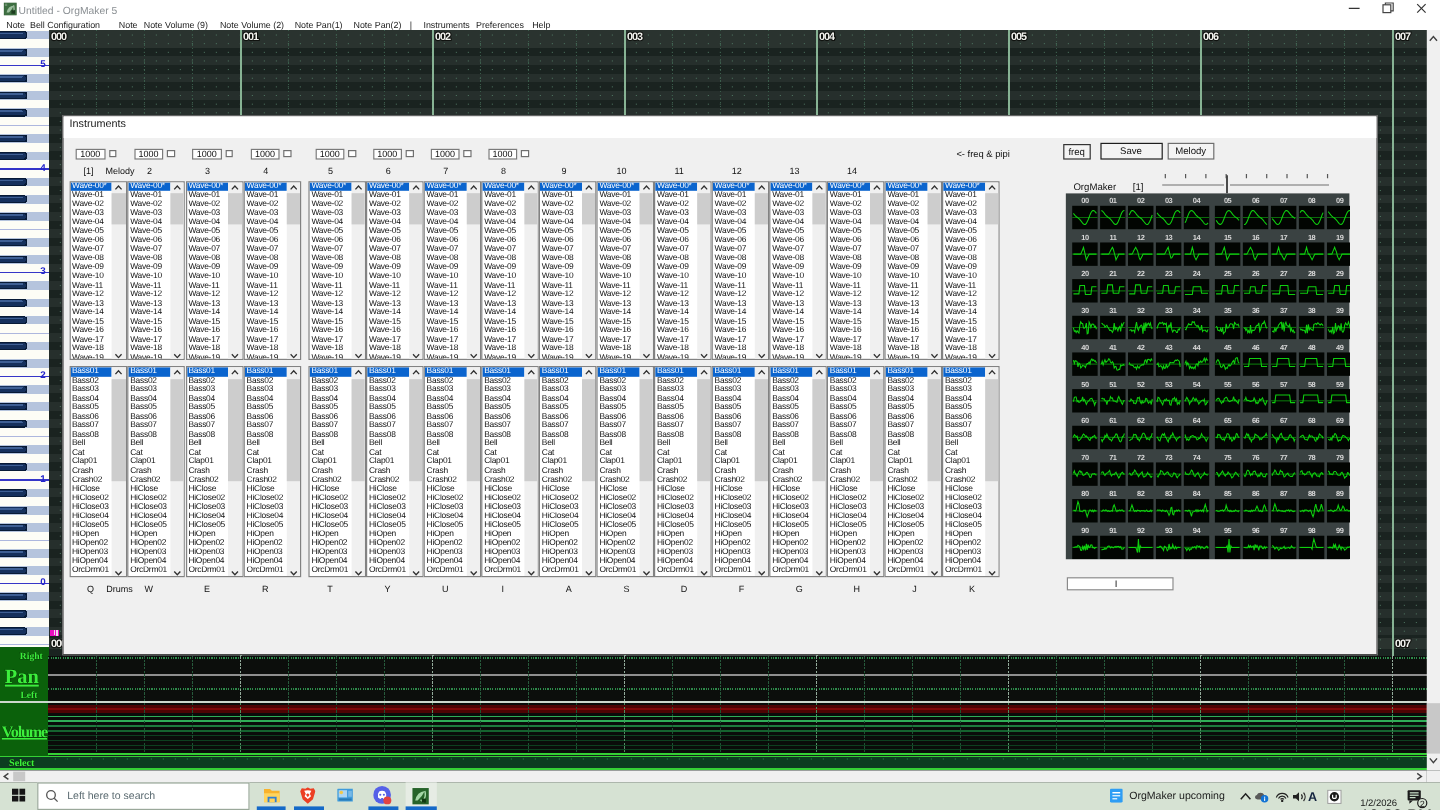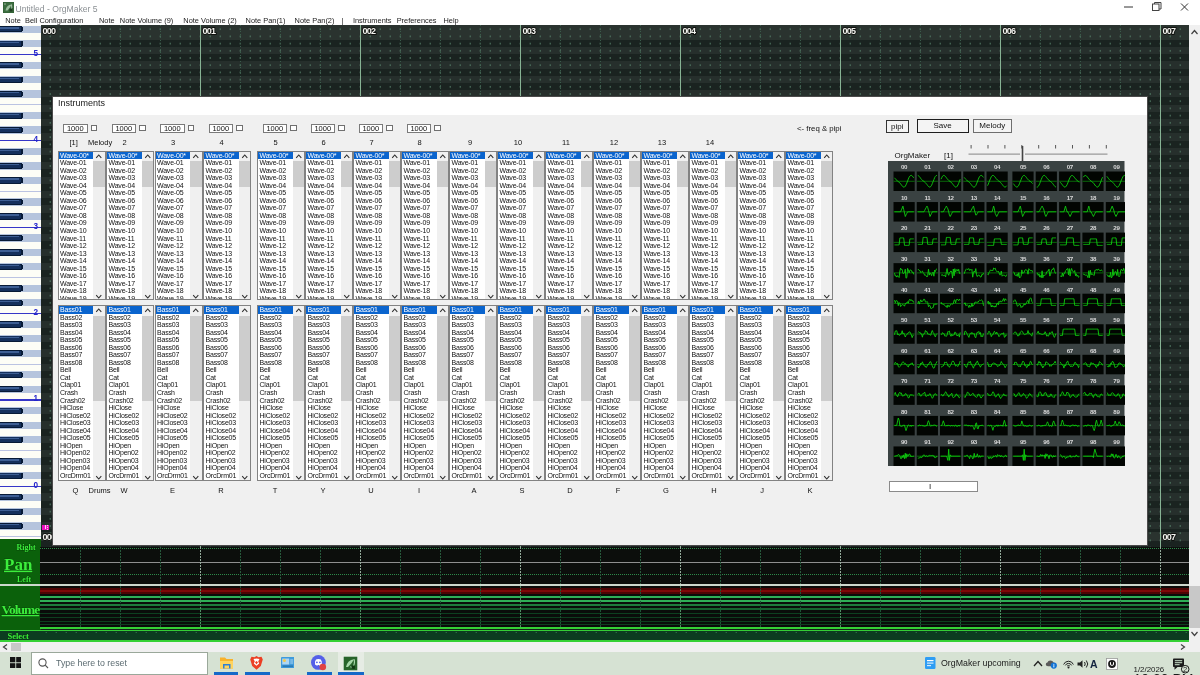--- a/index.html
+++ b/index.html
@@ -1606,21 +1606,21 @@
 <div class="t" style="left:415.0px;top:485.5px;font-size:7.5px;color:#111;width:8px;text-align:center">I</div>
 <div class="t" style="left:470.0px;top:485.5px;font-size:7.5px;color:#111;width:8px;text-align:center">A</div>
 <div class="t" style="left:518.0px;top:485.5px;font-size:7.5px;color:#111;width:8px;text-align:center">S</div>
 <div class="t" style="left:566.0px;top:485.5px;font-size:7.5px;color:#111;width:8px;text-align:center">D</div>
 <div class="t" style="left:614.0px;top:485.5px;font-size:7.5px;color:#111;width:8px;text-align:center">F</div>
 <div class="t" style="left:662.0px;top:485.5px;font-size:7.5px;color:#111;width:8px;text-align:center">G</div>
 <div class="t" style="left:710.0px;top:485.5px;font-size:7.5px;color:#111;width:8px;text-align:center">H</div>
 <div class="t" style="left:758.0px;top:485.5px;font-size:7.5px;color:#111;width:8px;text-align:center">J</div>
 <div class="t" style="left:806.0px;top:485.5px;font-size:7.5px;color:#111;width:8px;text-align:center">K</div>
 <div class="t" style="left:88.5px;top:485.5px;font-size:7.5px;color:#111">Drums</div>
-<div class="btn" style="left:885.5px;top:119.5px;width:23.5px;height:13px;line-height:11px;border-color:#333">pipi</div>
+<div class="btn" style="left:885.5px;top:119.5px;width:23.5px;height:13px;line-height:11px;border-color:#333">freq</div>
 <div class="btn" style="left:916.5px;top:118.8px;width:52px;height:14.5px;line-height:12.5px;border-width:1.6px;border-color:#1e1e1e">Save</div>
 <div class="btn" style="left:973px;top:118.8px;width:38.5px;height:14.5px;line-height:12.5px">Melody</div>
 <div class="t" style="left:894.5px;top:150.5px;font-size:8px;color:#111">OrgMaker</div>
 <div class="t" style="left:944px;top:150.5px;font-size:8px;color:#111">[1]</div>
 <svg class="abs" style="left:965px;top:143px" width="148" height="20">
       <line x1="6.1" y1="2" x2="6.1" y2="5.5" stroke="#555" stroke-width="1"></line>
       <line x1="23.0" y1="2" x2="23.0" y2="5.5" stroke="#555" stroke-width="1"></line>
       <line x1="39.9" y1="2" x2="39.9" y2="5.5" stroke="#555" stroke-width="1"></line>
       <line x1="56.8" y1="2" x2="56.8" y2="5.5" stroke="#555" stroke-width="1"></line>
       <line x1="73.7" y1="2" x2="73.7" y2="5.5" stroke="#555" stroke-width="1"></line>
@@ -2042,21 +2042,21 @@
       <rect x="0" y="0" width="5.3" height="5.3" fill="#151515"></rect>
       <rect x="6.2" y="0" width="5.3" height="5.3" fill="#151515"></rect>
       <rect x="0" y="6.2" width="5.3" height="5.3" fill="#151515"></rect>
       <rect x="6.2" y="6.2" width="5.3" height="5.3" fill="#151515"></rect>
     </svg>
 <div class="abs" style="left:31px;top:651.5px;width:177px;height:23.5px;background:#fff;border:1px solid #9aa89a"></div>
 <svg class="abs" style="left:38px;top:658px" width="11" height="11">
       <circle cx="4.5" cy="4.5" r="3.6" fill="none" stroke="#555" stroke-width="1.1"></circle>
       <line x1="7.2" y1="7.2" x2="10" y2="10" stroke="#555" stroke-width="1.1"></line>
     </svg>
-<div class="t" style="left:56px;top:657.5px;font-size:8.8px;color:#5a6a70">Type here to reset</div>
+<div class="t" style="left:56px;top:657.5px;font-size:8.8px;color:#5a6a70">Left here to search</div>
 <svg class="abs" style="left:219.5px;top:656px" width="13.5" height="12.5">
       <path d="M0 1.5 L5 1.5 L6.5 3 L13.5 3 L13.5 12.5 L0 12.5 Z" fill="#f8b22c"></path>
       <path d="M0 5 L13.5 5 L13.5 12.5 L0 12.5 Z" fill="#ffd45e"></path>
       <path d="M3 8 L10.5 8 L10.5 12.5 L3 12.5 Z" fill="#2f7fd4"></path>
       <path d="M4.5 9.5 L9 9.5 L9 12.5 L4.5 12.5 Z" fill="#ffd45e"></path>
     </svg>
 <svg class="abs" style="left:249.5px;top:655.5px" width="13" height="14">
       <path d="M6.5 0 L8.5 1.2 L11.5 0.8 L12.8 3.4 L12 6 L10.8 10 L6.5 13.8 L2.2 10 L1 6 L0.2 3.4 L1.5 0.8 L4.5 1.2 Z" fill="#ec3f24"></path>
       <path d="M6.5 2.5 L9.5 3 L8.2 5.4 L9.2 7.6 L6.5 9.8 L3.8 7.6 L4.8 5.4 L3.5 3 Z" fill="#fff"></path>
       <path d="M6.5 5 L8 6.2 L6.5 8.4 L5 6.2 Z" fill="#ec3f24"></path>

